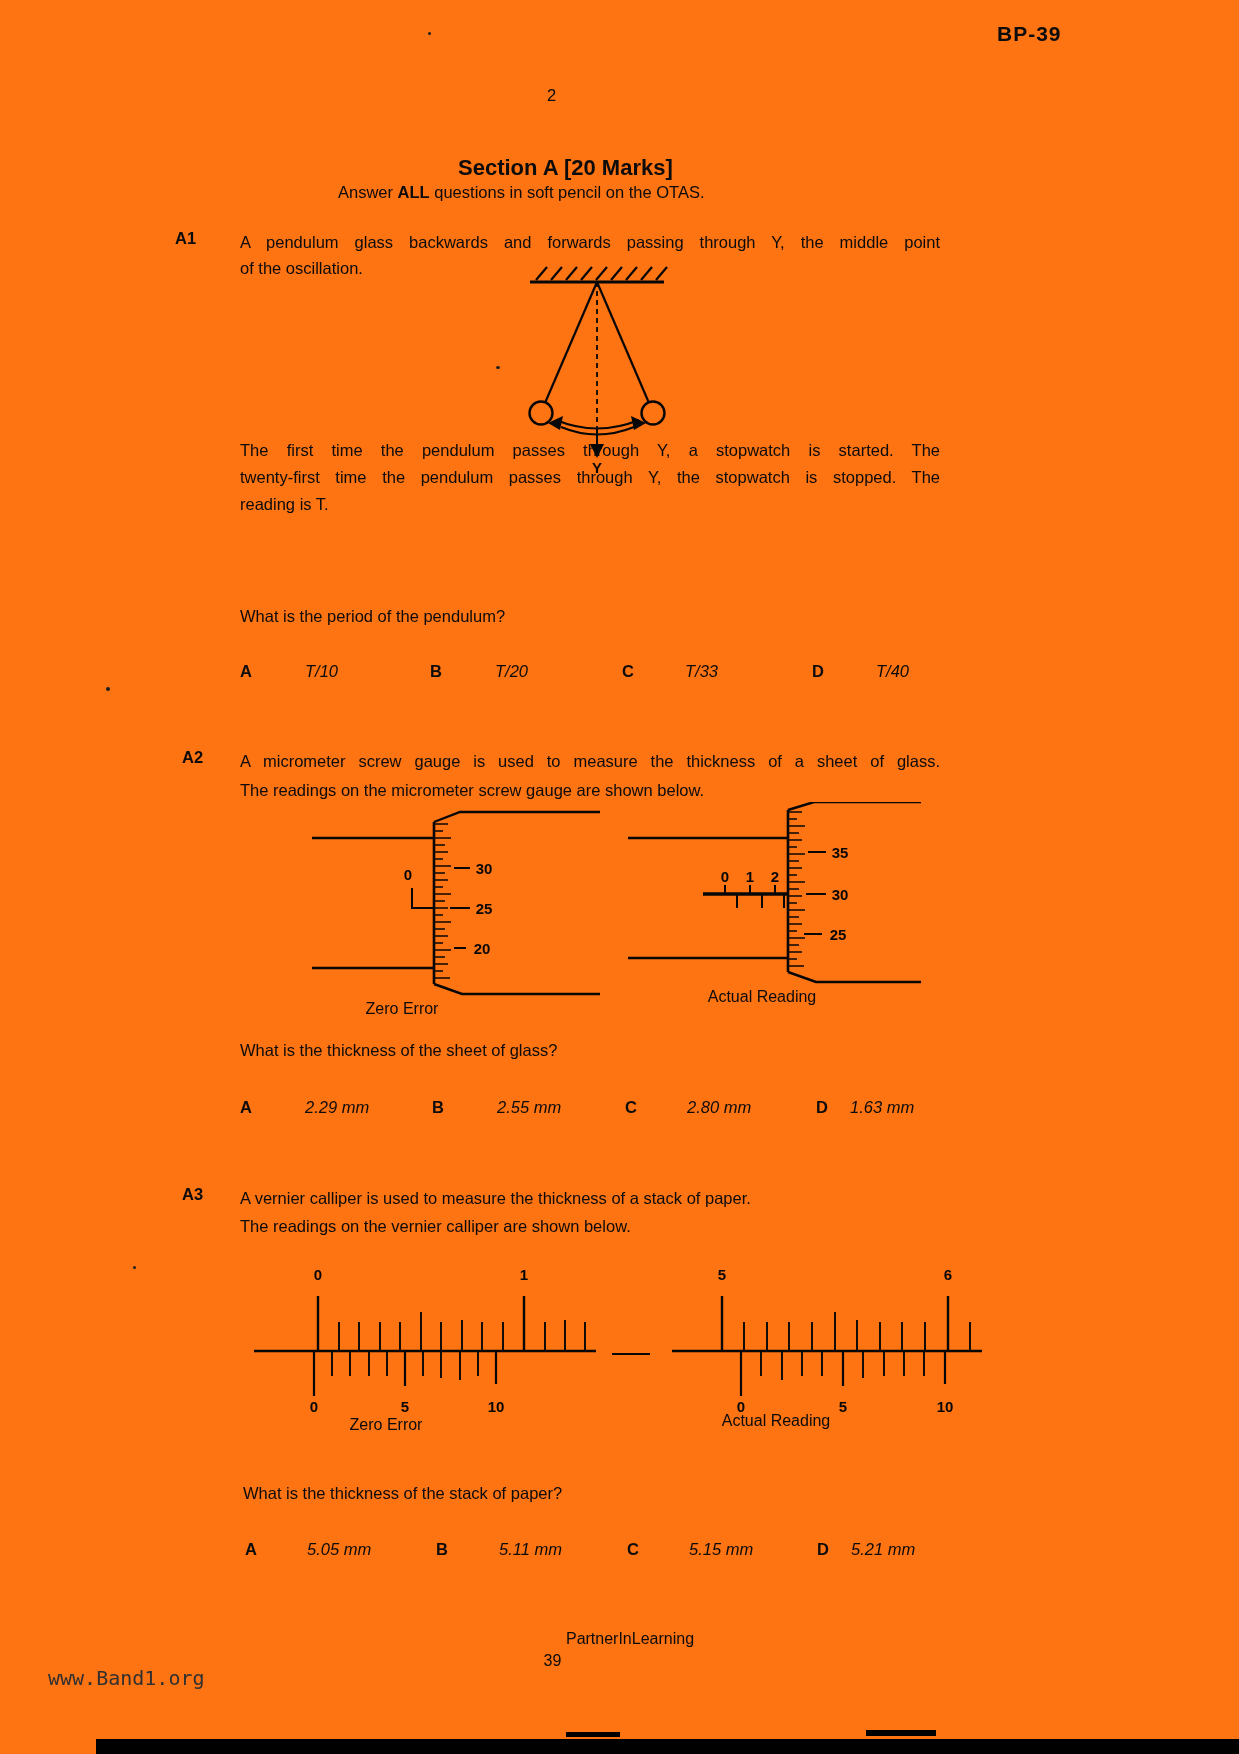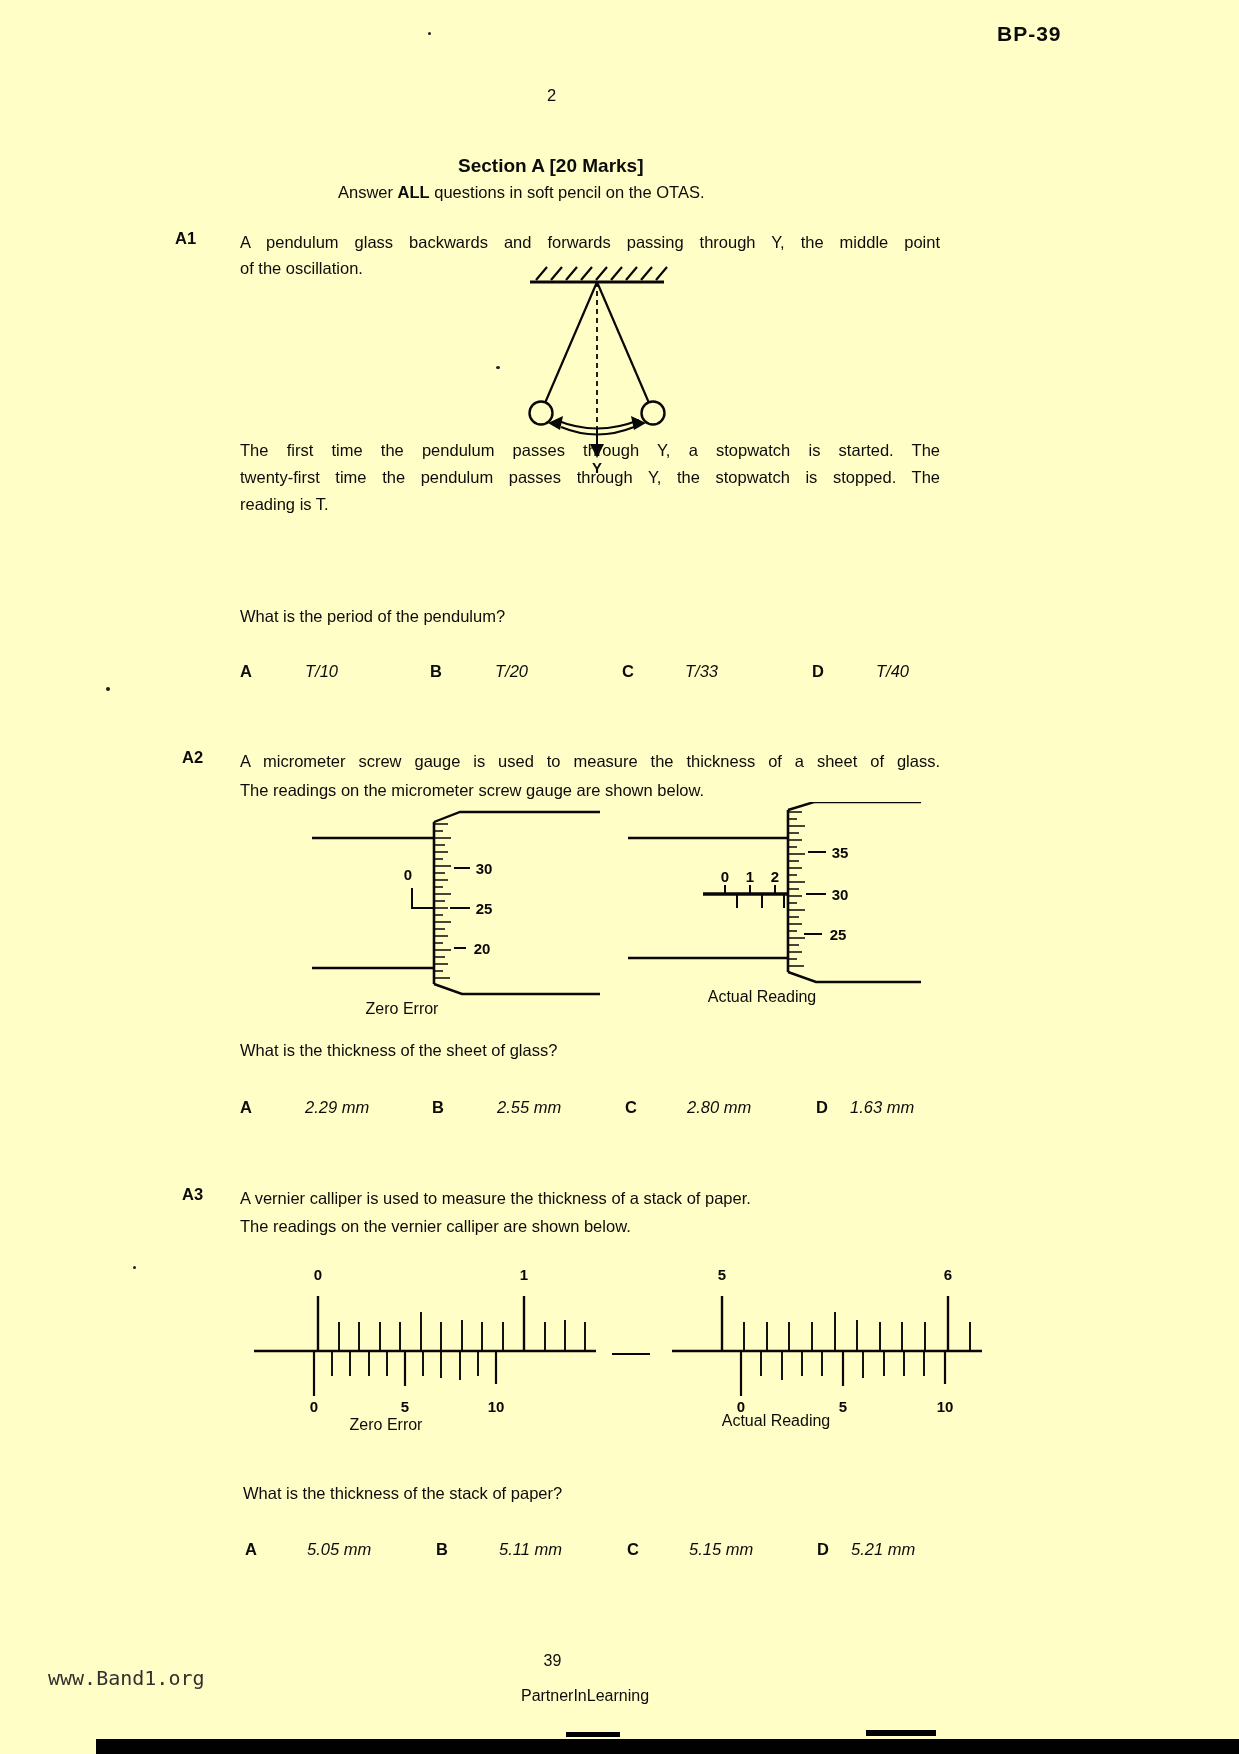--- a/index.html
+++ b/index.html
@@ -1,36 +1,36 @@
 <!DOCTYPE html>
 <html><head>
 <meta charset="utf-8">
 <style>
   html,body{margin:0;padding:0;background:#fff;}
-  .page{position:relative;width:1239px;height:1754px;background:#fef9c3;overflow:hidden;
+  .page{position:relative;width:1239px;height:1754px;background:#f97316;overflow:hidden;
         font-family:"Liberation Sans",sans-serif;color:#101010;filter:contrast(1.04);}
   .t{position:absolute;font-size:16.5px;line-height:26px;white-space:nowrap;color:#101010;}
   .just{white-space:normal;text-align:justify;text-align-last:justify;}
   .b{font-weight:bold;}
   .qid{position:absolute;font-size:16.5px;font-weight:bold;}
   .ol{position:absolute;font-size:16.5px;font-weight:bold;}
   .ov{position:absolute;font-size:16.5px;font-style:italic;}
   .cap{position:absolute;font-size:16px;text-align:center;color:#101010;}
   .code{position:absolute;left:997px;top:22px;font-size:21px;font-weight:bold;letter-spacing:1px;}
   .pnum{position:absolute;left:547px;top:86px;font-size:16.5px;}
-  .sec-title{position:absolute;left:458px;top:155px;font-size:19px;font-weight:bold;text-align:right;}
+  .sec-title{position:absolute;left:458px;top:155px;font-size:22px;font-weight:bold;text-align:right;}
   .sec-instr{position:absolute;left:338px;top:183px;font-size:16.5px;}
   svg{position:absolute;}
   svg line,svg path{stroke:#0c0c0c;fill:none;}
   svg polygon{fill:#0c0c0c;stroke:none;}
   svg circle{stroke:#0c0c0c;fill:none;}
   svg text{fill:#0c0c0c;font-size:15px;font-weight:bold;text-anchor:middle;
            font-family:"Liberation Sans",sans-serif;}
   .speck{position:absolute;background:#222;border-radius:50%;}
-  .footer-brand{position:absolute;left:0;width:1170px;top:1687px;text-align:center;font-size:16px;}
+  .footer-brand{position:absolute;left:0;width:1170px;top:1630px;text-align:center;font-size:16px;padding-left:45px;}
   .footer-page{position:absolute;left:0;width:1105px;top:1652px;text-align:center;font-size:16px;}
   .watermark{position:absolute;left:48px;top:1666px;font-size:20px;color:#333;
              font-family:"DejaVu Sans Mono",monospace;}
   .botbar{position:absolute;left:96px;top:1739px;width:1143px;height:15px;background:#060606;}
   .botdash{position:absolute;background:#060606;}
 </style>
 </head>
 <body>
 
 <div class="page">

